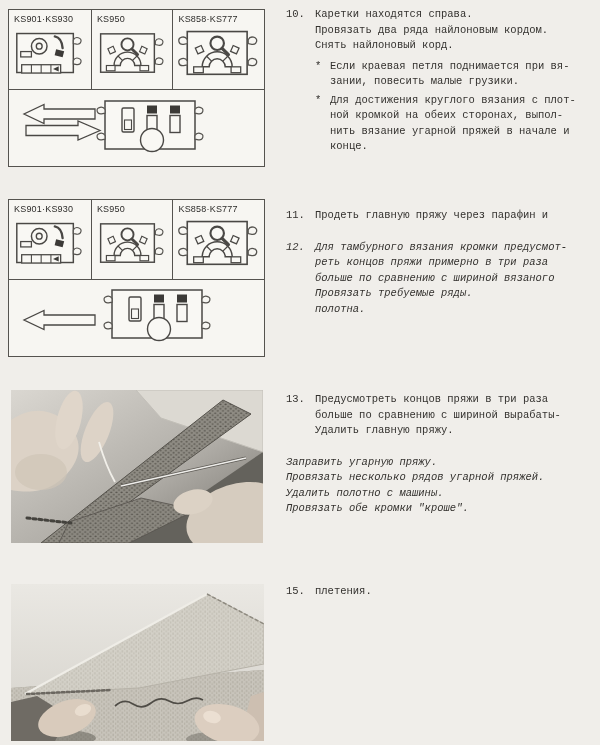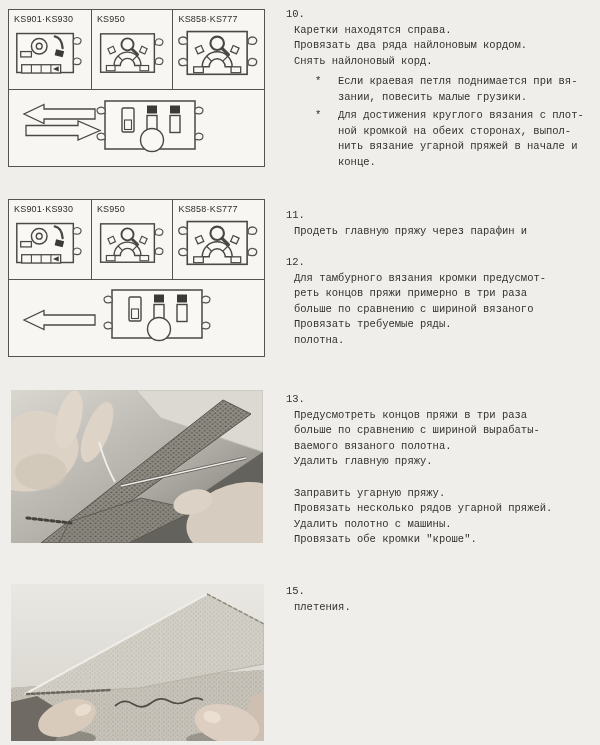--- a/index.html
+++ b/index.html
@@ -31,24 +31,24 @@
   
   .photo { position:absolute; left:11px; }
   #photo1 { top:390px; width:252px; height:153px; }
   #photo2 { top:584px; width:253px; height:157px; }
   .photo svg { width:100%; height:100%; display:block; }
 
   
   .instr-group { position:absolute; left:286px; width:312px;
                  font-size:10.5px; line-height:15.5px; }
   #g10 { top:7px; } #g1112 { top:208px; } #g1314 { top:392px; } #g15 { top:584px; }
-  .item { display:flex;flex-direction:column; }
-  .item + .item { margin-top:16px; }
+  .item { display:flex; }
+  .item + .item { margin-top:16px;font-style:italic; }
   .inum { width:29px; flex:none; }
-  .ibody { flex:1; min-width:0;margin-left:8px; }
+  .ibody { flex:1; min-width:0; }
   .line { white-space:nowrap; }
   .bullets { margin:5px 0 0 29px; }
   .bullet { display:flex; }
   .bullet + .bullet { margin-top:3px; }
   .bmark { width:15px; flex:none; }
 </style>
 </head>
 <body>
 
 <svg class="defs" aria-hidden="true">
@@ -292,21 +292,20 @@
     </div>
   </div>
 </div>
 
 <div class="instr-group" id="g1314">
   <div class="item">
     <span class="inum">13.</span>
     <div class="ibody">
       <div class="line">Предусмотреть концов пряжи в три раза</div>
       <div class="line">больше по сравнению с шириной вырабаты-</div>
-      <div class="line">ваемого вязаного полотна.</div>
       <div class="line">Удалить главную пряжу.</div>
     </div>
   </div>
   <div class="item">
     <div class="ibody">
       <div class="line">Заправить угарную пряжу.</div>
       <div class="line">Провязать несколько рядов угарной пряжей.</div>
       <div class="line">Удалить полотно с машины.</div>
       <div class="line">Провязать обе кромки "кроше".</div>
     </div>

